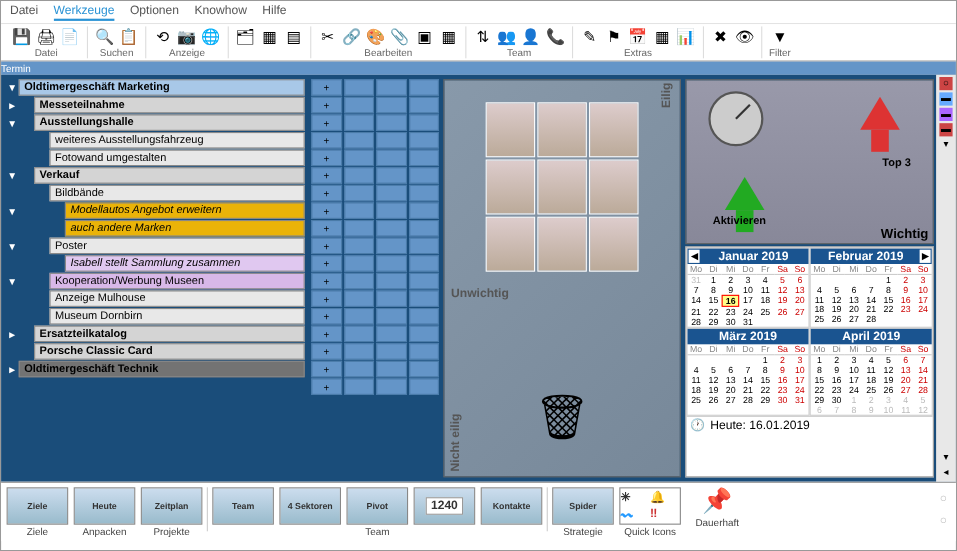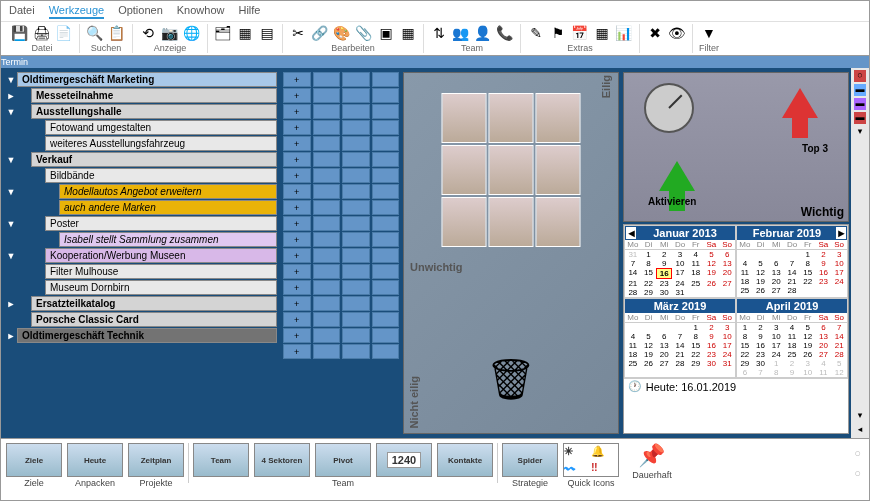--- a/index.html
+++ b/index.html
@@ -162,25 +162,25 @@
       <div class="tree-item">
         <div class="tree-arrow">►</div>
         <div class="tree-label lv1">Messeteilnahme</div>
       </div>
       <div class="tree-item">
         <div class="tree-arrow">▼</div>
         <div class="tree-label lv1">Ausstellungshalle</div>
       </div>
       <div class="tree-item">
         <div class="tree-arrow"></div>
+        <div class="tree-label lv2">weiteres Ausstellungsfahrzeug</div>
+      </div>
+      <div class="tree-item">
+        <div class="tree-arrow"></div>
         <div class="tree-label lv2">Fotowand umgestalten</div>
-      </div>
-      <div class="tree-item">
-        <div class="tree-arrow"></div>
-        <div class="tree-label lv2">weiteres Ausstellungsfahrzeug</div>
       </div>
       <div class="tree-item">
         <div class="tree-arrow">▼</div>
         <div class="tree-label lv1">Verkauf</div>
       </div>
       <div class="tree-item">
         <div class="tree-arrow"></div>
         <div class="tree-label lv2">Bildbände</div>
       </div>
       <div class="tree-item">
@@ -198,21 +198,21 @@
       <div class="tree-item">
         <div class="tree-arrow"></div>
         <div class="tree-label lv3p">Isabell stellt Sammlung zusammen</div>
       </div>
       <div class="tree-item">
         <div class="tree-arrow">▼</div>
         <div class="tree-label lv2p">Kooperation/Werbung Museen</div>
       </div>
       <div class="tree-item">
         <div class="tree-arrow"></div>
-        <div class="tree-label lv2">Filter Mulhouse</div>
+        <div class="tree-label lv2">Anzeige Mulhouse</div>
       </div>
       <div class="tree-item">
         <div class="tree-arrow"></div>
         <div class="tree-label lv2">Museum Dornbirn</div>
       </div>
       <div class="tree-item">
         <div class="tree-arrow">►</div>
         <div class="tree-label lv1">Ersatzteilkatalog</div>
       </div>
       <div class="tree-item">
@@ -360,21 +360,21 @@
       <div class="plabel" style="top:70px;right:20px">Top 3</div>
       <div class="arrow-green"></div>
       <div class="plabel" style="bottom:14px;left:24px">Aktivieren</div>
       <div class="plabel" style="bottom:2px;right:4px;font-size:12px">Wichtig</div>
     </div>
     <div class="calendars">
       <div class="cal-grid" id="calgrid">
           <div class="cal">
             <div class="cal-head">
               <span class="cal-nav">◄</span>
-              <span>Januar 2013</span>
+              <span>Januar 2019</span>
               <span></span>
             </div>
             <div class="cal-days">
               <span class="dh">Mo</span>
               <span class="dh">Di</span>
               <span class="dh">Mi</span>
               <span class="dh">Do</span>
               <span class="dh">Fr</span>
               <span class="dh we">Sa</span>
               <span class="dh we">So</span>

